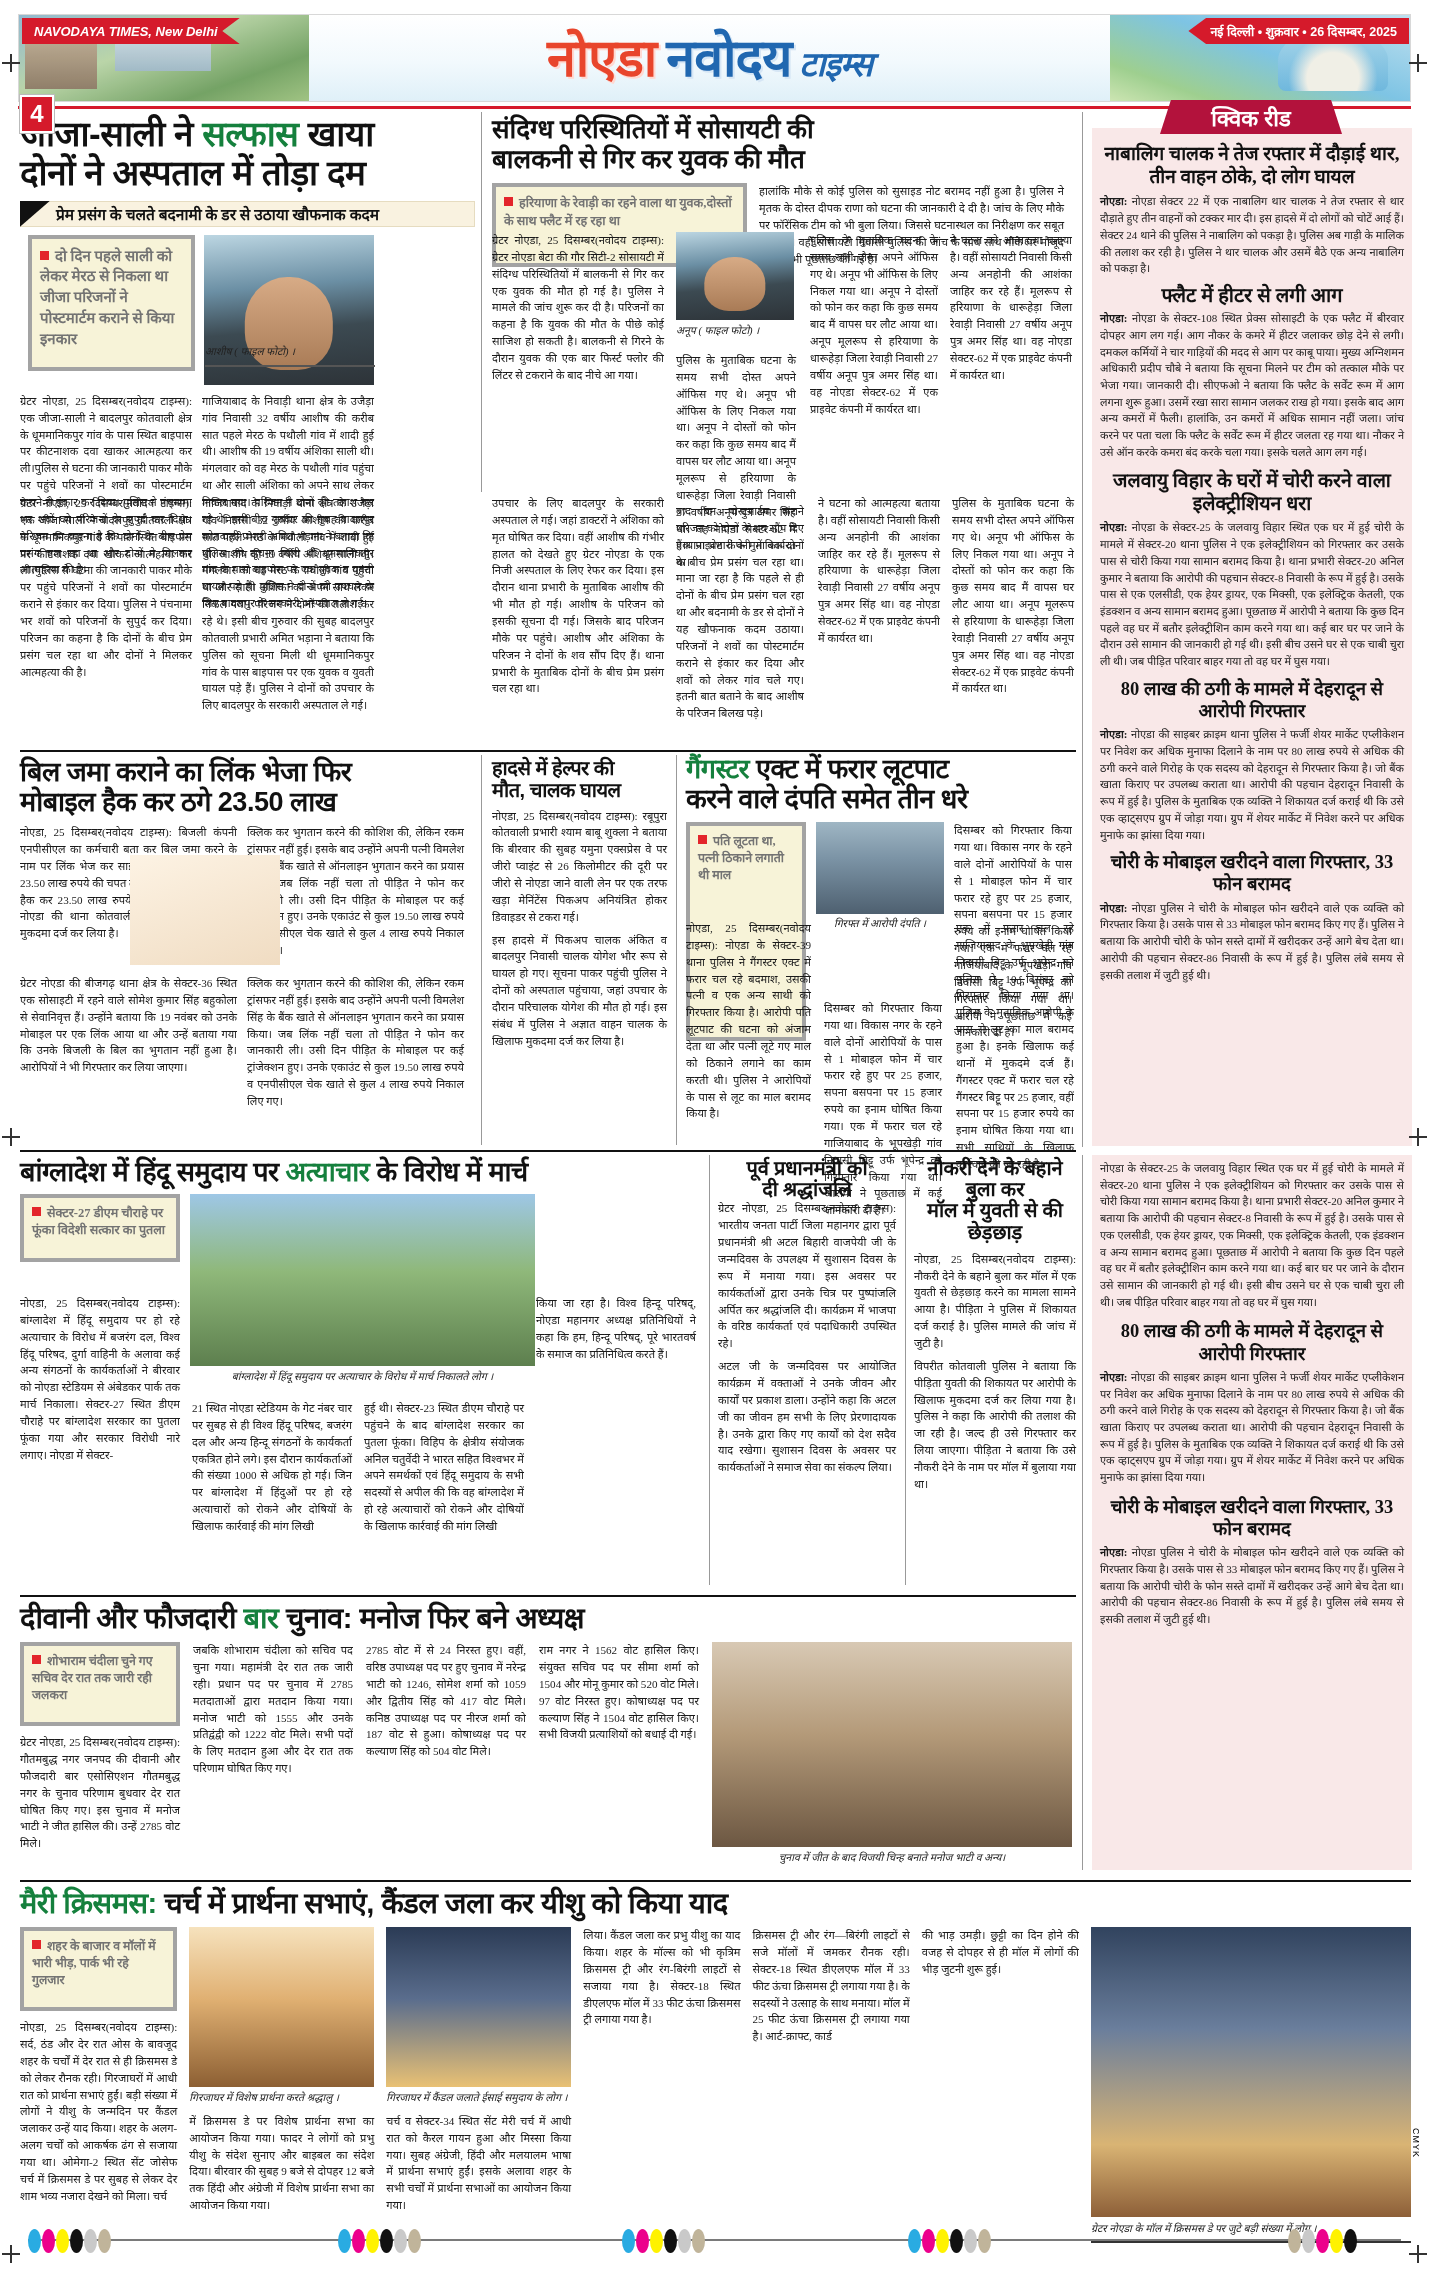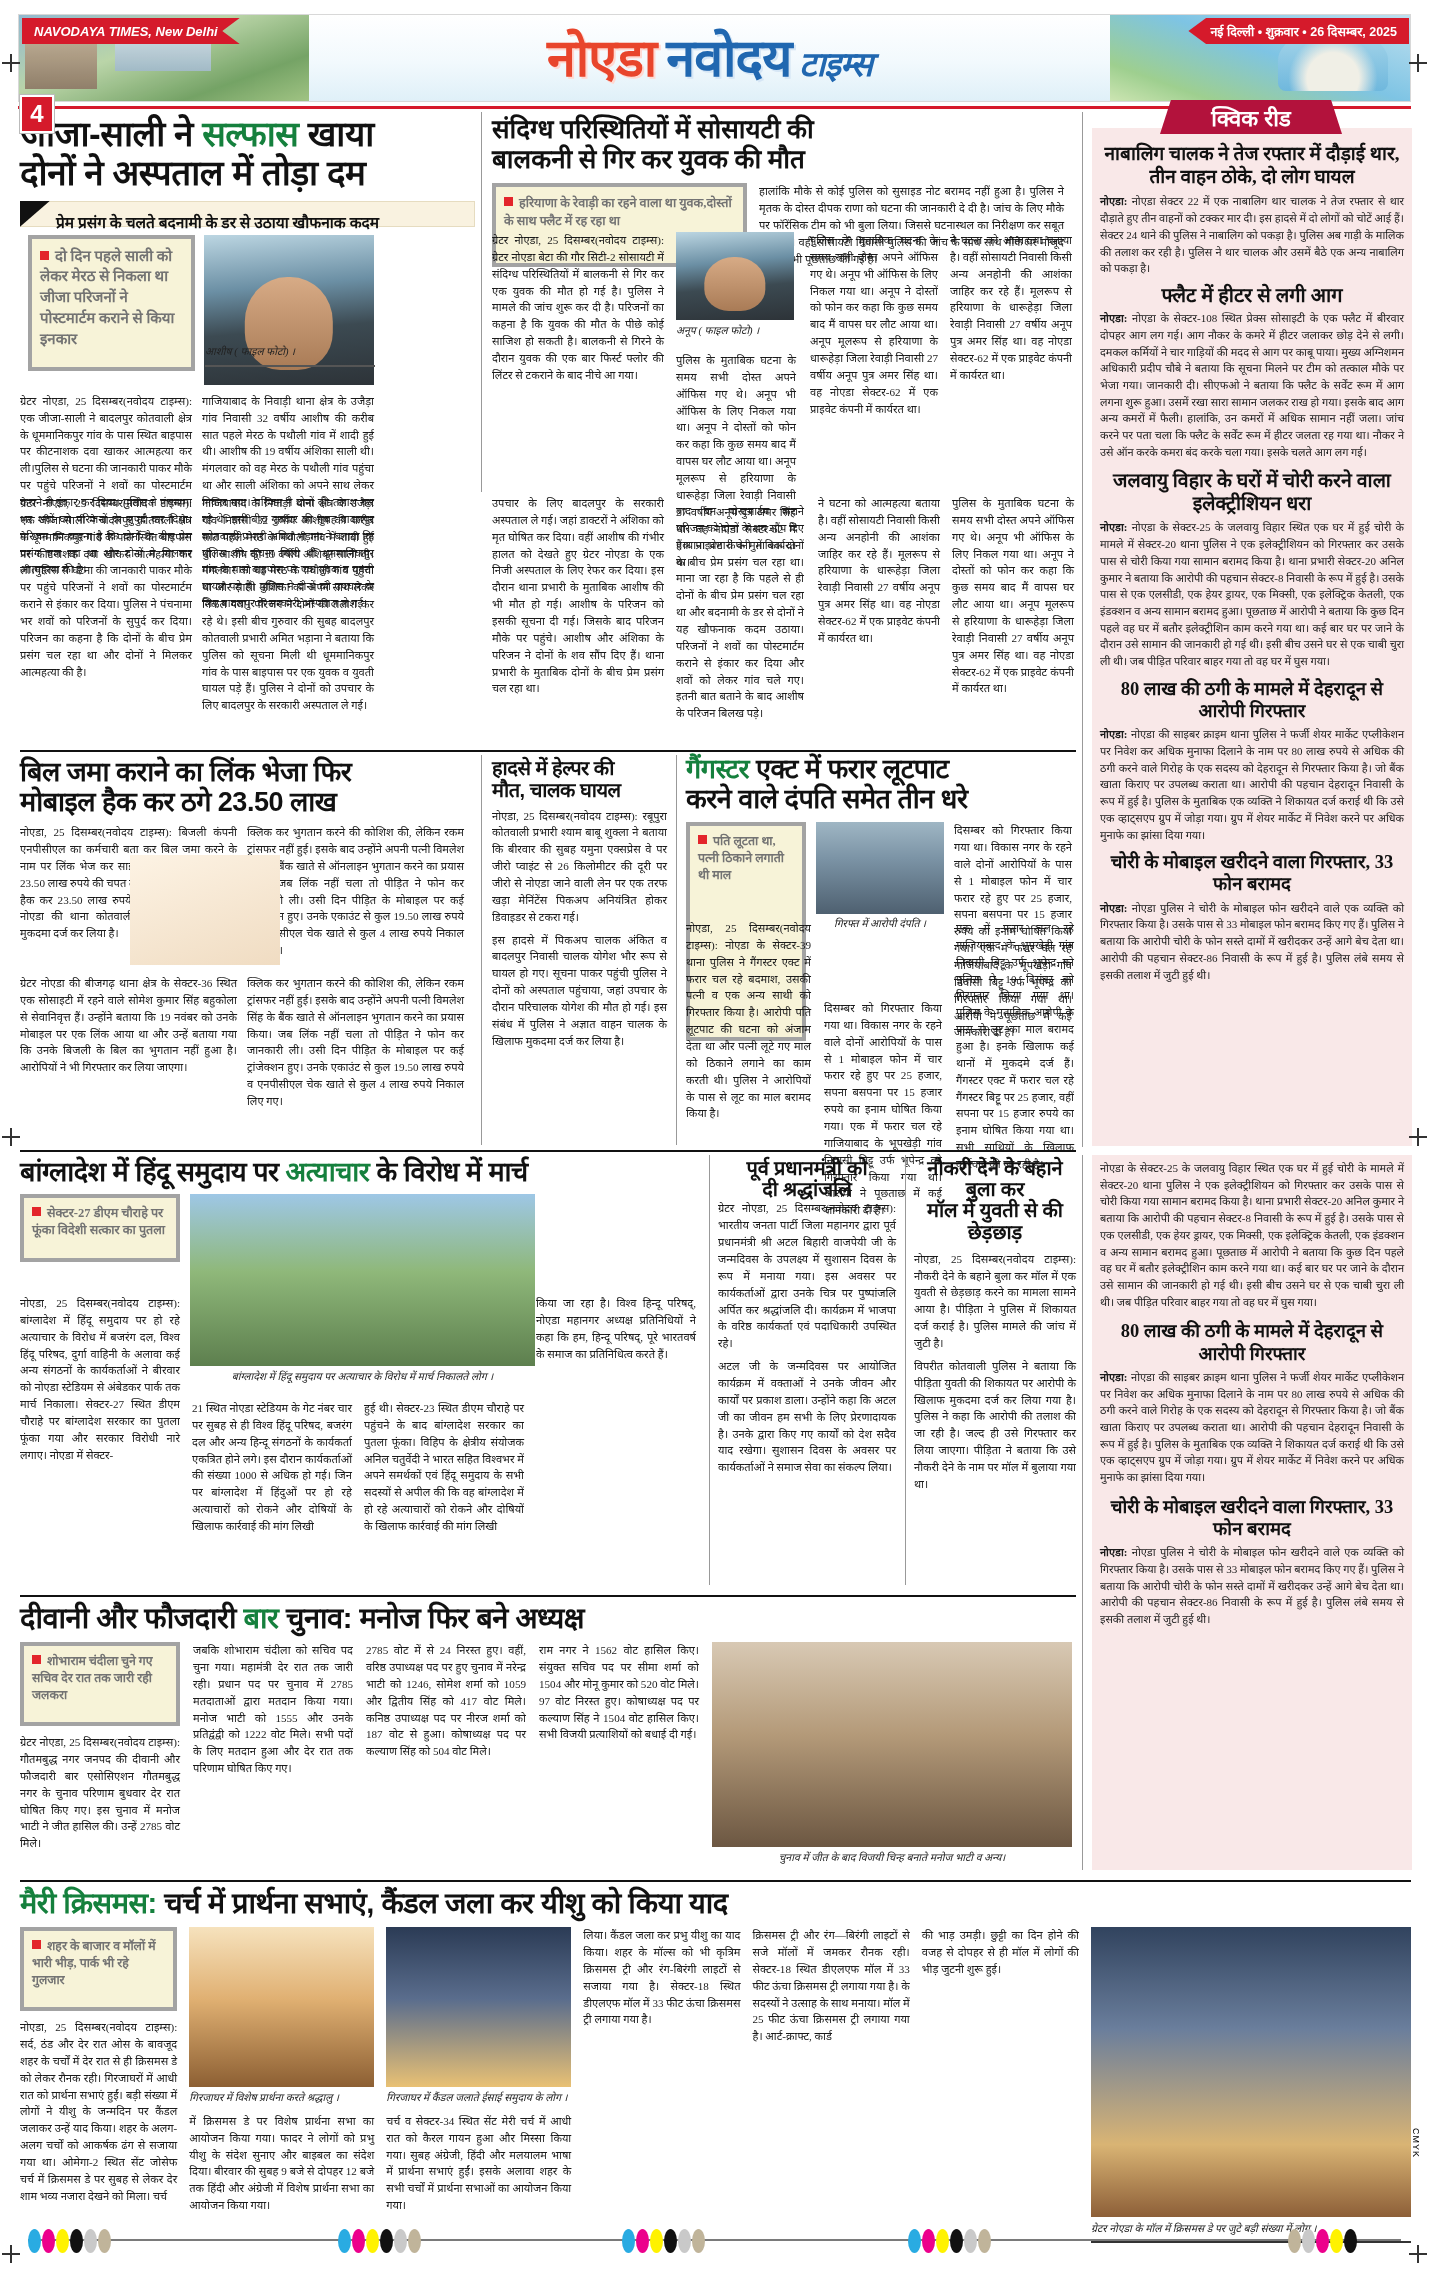--- a/index.html
+++ b/index.html
@@ -187,21 +187,21 @@
 
   <div style="position:absolute; left:20px; top:116px; width:455px;">
     <div class="hl" style="font-size:35px;">
       <span>जीजा-साली ने </span><span class="blue" style="background:#fff;">सल्फास</span><span> खाया</span>
     </div>
     <div class="hl" style="font-size:35px; margin-top:3px;">दोनों ने अस्पताल में तोड़ा दम</div>
 
     <div style="position:relative; margin-top:9px; height:26px;">
       <div style="position:absolute;left:0;top:0;width:100%;height:26px;background:#f9f2e0;border:1px solid #e6dcc0;"></div>
       <div style="position:absolute;left:0;top:0;width:30px;height:26px;background:#111;clip-path:polygon(0 0,100% 0,0 100%);"></div>
-      <div class="hl-serif" style="position:absolute;left:36px;top:14px;font-size:15.5px;text-align:right;">प्रेम प्रसंग के चलते बदनामी के डर से उठाया खौफनाक कदम</div>
+      <div class="hl-serif" style="position:absolute;left:36px;top:6px;font-size:15.5px;text-align:right;">प्रेम प्रसंग के चलते बदनामी के डर से उठाया खौफनाक कदम</div>
     </div>
 
     <div style="display:flex; gap:9px; margin-top:8px;">
       <div style="width:175px;">
         <div class="kicker" style="font-size:15px;margin-left:8px;">दो दिन पहले साली को लेकर मेरठ से निकला था जीजा परिजनों ने पोस्टमार्टम कराने से किया इनकार</div>
       </div>
       <div style="width:170px;">
         <div class="photo ph-portrait" style="width:170px;height:150px;"></div>
       </div>
     </div>

